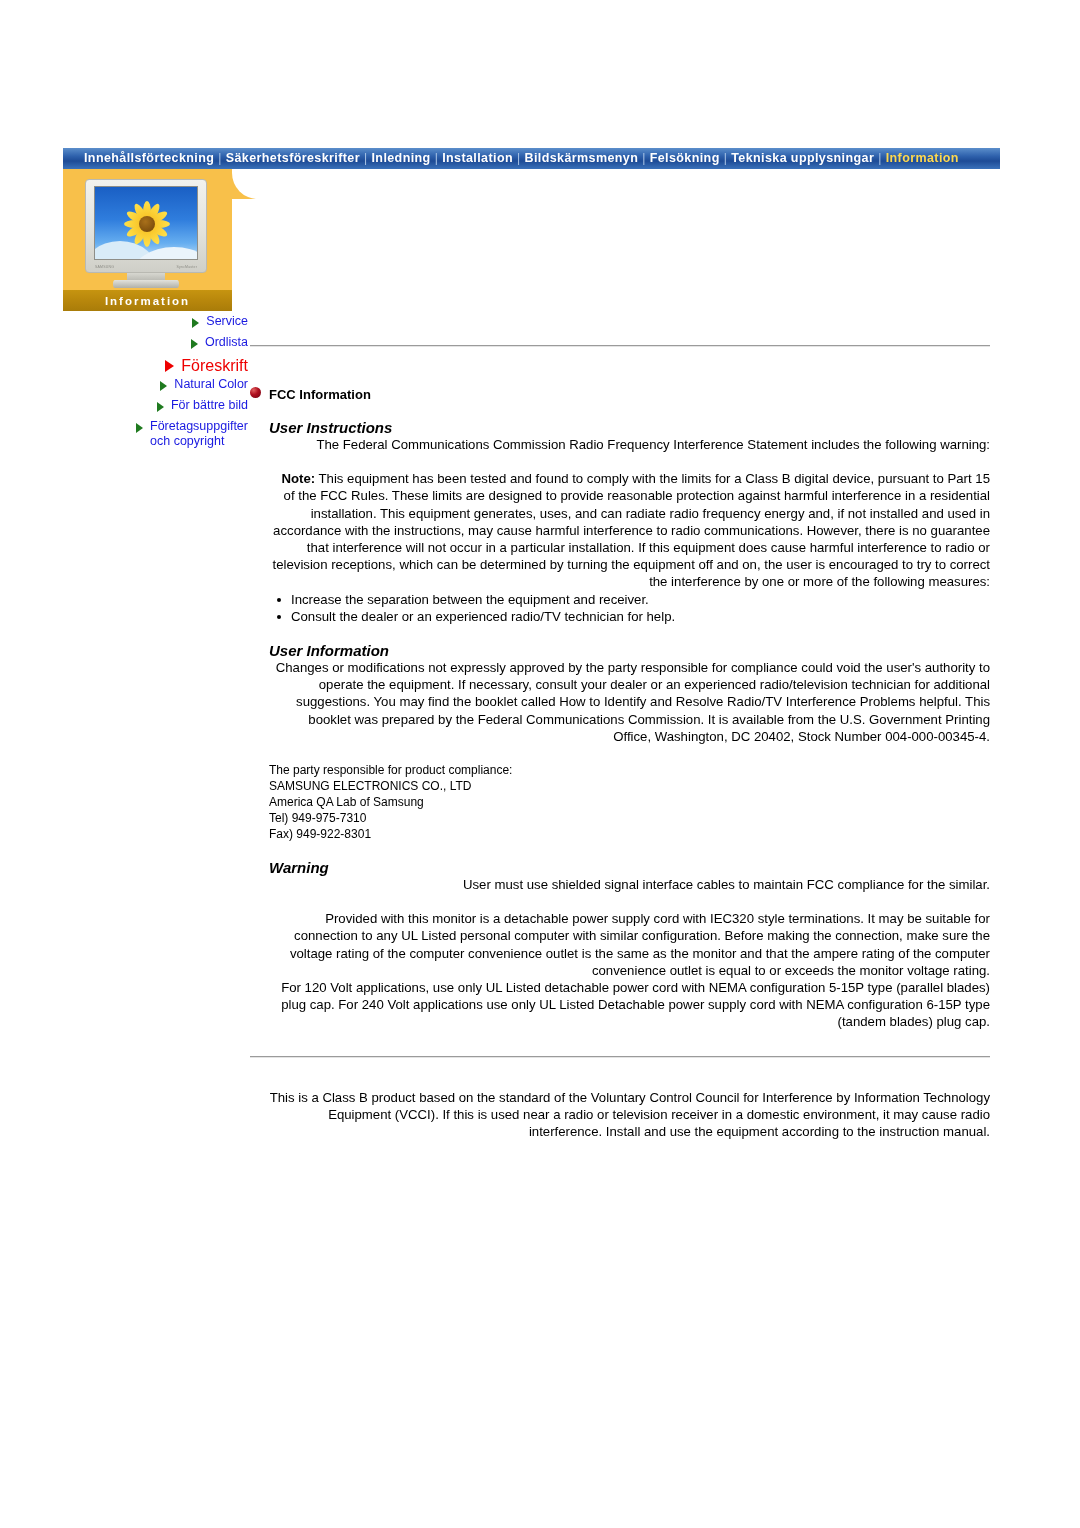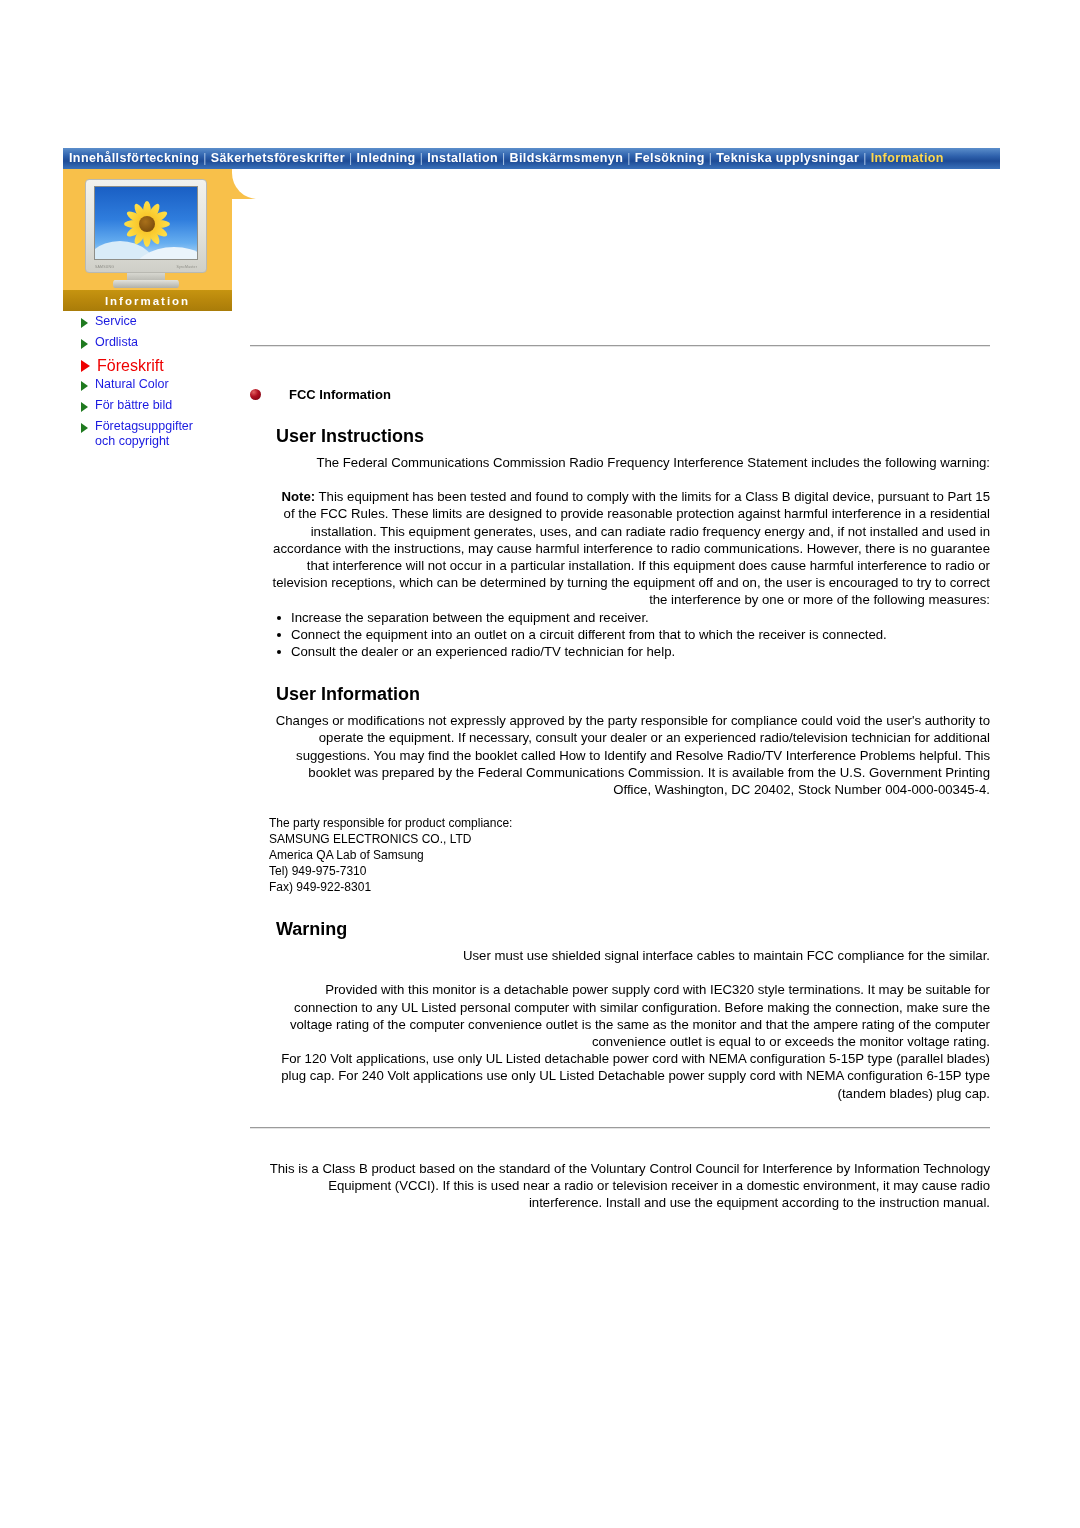--- a/index.html
+++ b/index.html
@@ -19,21 +19,21 @@
   
   #topnav {
     position: absolute;
     left: 63px;
     top: 148px;
     width: 937px;
     height: 21px;
     background: linear-gradient(to bottom, #5b8ecb 0%, #2f62ad 38%, #1d4b96 62%, #3a71ba 100%);
     display: flex;
     align-items: center;
-    padding: 0 3px;
+    padding: 0 18px;
     box-sizing: border-box;
     font-size: 12.5px;
     letter-spacing: 0.4px;
     white-space: nowrap;
   }
   #topnav .nav-item {
     color: #ffffff;
     font-weight: bold;
     font-size: 12.5px;
     padding: 0 3px;
@@ -192,20 +192,21 @@
     left: 63px;
     top: 313px;
     width: 185px;
   }
   .menu-item {
     display: flex;
     align-items: flex-start;
     padding: 1px 0 1px 18px;
     min-height: 19px;
     cursor: pointer;
+    justify-content: flex-end;
   }
   .menu-arrow {
     width: 0; height: 0;
     border-left: 7px solid #1f7a1f;
     border-top: 5px solid transparent;
     border-bottom: 5px solid transparent;
     margin-top: 4px;
     margin-right: 7px;
     flex: none;
   }
@@ -239,43 +240,42 @@
   }
   hr.rule {
     border: none;
     border-top: 1px solid #9b9b9b;
     border-bottom: 1px solid #e4e4e4;
     margin: 0;
     height: 0;
   }
   .sec-head {
     display: flex;
-    align-items: center;
     margin-top: 0;
-    gap: 20px;
   }
   .ball {
     width: 11px; height: 11px;
     border-radius: 50%;
     background: radial-gradient(circle at 33% 28%, #e06060 0%, #b01020 42%, #6d0010 100%);
     margin-right: 8px;
     flex: none;
   }
   .sec-title {
     font-size: 13px;
     font-weight: bold;
     color: #000;
   }
   .body-area {
     padding-left: 19px;
   }
   .sub-head {
-    font-size: 18px;
+    font-size: 15px;
     font-weight: bold;
-    margin: 7px;
+    margin: 0;
+    font-style: italic;
   }
   p.para {
     font-size: 13.2px;
     line-height: 17.2px;
     margin: 0;
     text-align: right;
   }
   .spacer-sm { height: 17px; }
   ul.measures {
     margin: 0;
@@ -405,21 +405,20 @@
 
     <div class="sub-head">User Instructions</div>
     <p class="para">The Federal Communications Commission Radio Frequency Interference Statement includes the following warning:</p>
 
     <div class="spacer-sm"></div>
 
     <p class="para"><b>Note:</b><span> This equipment has been tested and found to comply with the limits for a Class B digital device, pursuant to Part 15 of the FCC Rules. These limits are designed to provide reasonable protection against harmful interference in a residential installation. This equipment generates, uses, and can radiate radio frequency energy and, if not installed and used in accordance with the instructions, may cause harmful interference to radio communications. However, there is no guarantee that interference will not occur in a particular installation. If this equipment does cause harmful interference to radio or television receptions, which can be determined by turning the equipment off and on, the user is encouraged to try to correct the interference by one or more of the following measures:</span></p>
 
     <ul class="measures">
       <li>Increase the separation between the equipment and receiver.</li>
-      <li>Connect the equipment into an outlet on a circuit different from that to which the receiver is connected.</li>
       <li>Consult the dealer or an experienced radio/TV technician for help.</li>
     </ul>
 
     <div class="spacer-sm"></div>
 
     <div class="sub-head">User Information</div>
     <p class="para">Changes or modifications not expressly approved by the party responsible for compliance could void the user's authority to operate the equipment. If necessary, consult your dealer or an experienced radio/television technician for additional suggestions. You may find the booklet called How to Identify and Resolve Radio/TV Interference Problems helpful. This booklet was prepared by the Federal Communications Commission. It is available from the U.S. Government Printing Office, Washington, DC 20402, Stock Number 004-000-00345-4.</p>
 
     <div class="spacer-sm"></div>
 

